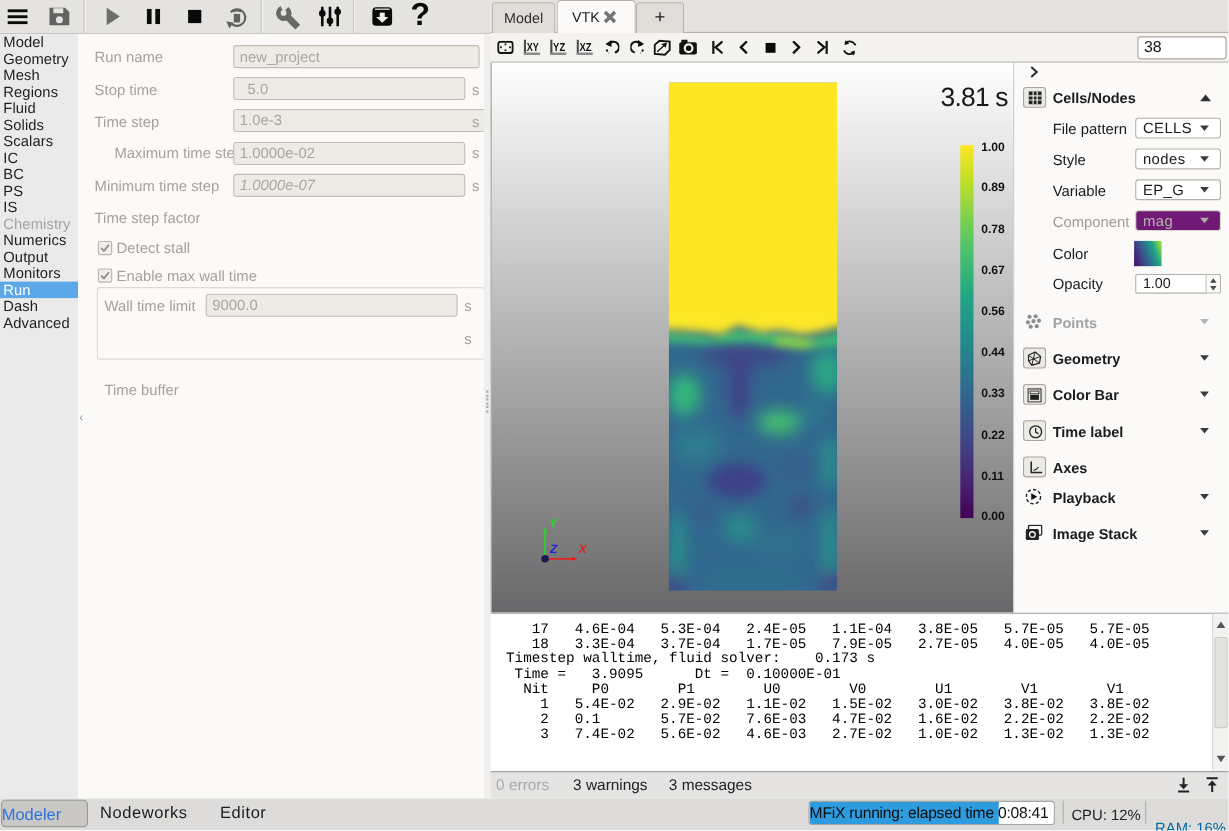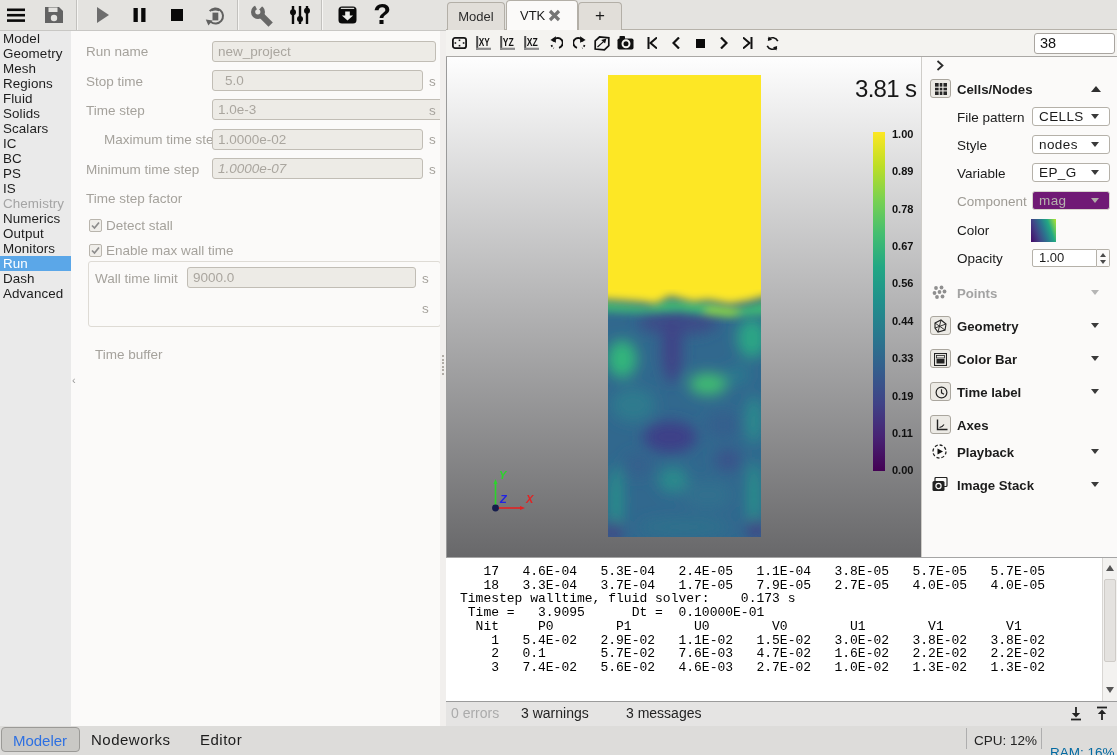--- a/index.html
+++ b/index.html
@@ -311,21 +311,21 @@
   </svg>
 
   <div class="abs" style="left:426px;top:74.5px;width:12px;height:339px;background:linear-gradient(#fde724 0%, #bdde26 10%, #79d151 20%, #44be70 30%, #22a784 40%, #20908c 50%, #29788e 60%, #345e8d 70%, #404387 80%, #482374 90%, #440154 100%);"></div>
   <div class="cbar-lbl" style="top:71px;">1.00</div>
   <div class="cbar-lbl" style="top:108px;">0.89</div>
   <div class="cbar-lbl" style="top:146px;">0.78</div>
   <div class="cbar-lbl" style="top:183px;">0.67</div>
   <div class="cbar-lbl" style="top:220px;">0.56</div>
   <div class="cbar-lbl" style="top:258px;">0.44</div>
   <div class="cbar-lbl" style="top:295px;">0.33</div>
-  <div class="cbar-lbl" style="top:333px;">0.19</div>
+  <div class="cbar-lbl" style="top:333px;">0.22</div>
   <div class="cbar-lbl" style="top:370px;">0.11</div>
   <div class="cbar-lbl" style="top:407px;">0.00</div>
 
   <svg class="abs" style="left:36px;top:412px;" width="60" height="55" viewBox="0 0 60 55">
     <line x1="12.5" y1="39" x2="12.5" y2="14" stroke="#2bd42b" stroke-width="1.6"></line>
     <path d="M12.5 10 L10.5 15 L14.5 15 Z" fill="#2bd42b"></path>
     <line x1="12.5" y1="39" x2="38" y2="39" stroke="#e32222" stroke-width="1.6"></line>
     <path d="M42 39 L37 37 L37 41 Z" fill="#e32222"></path>
     <circle cx="12.5" cy="39" r="3.4" fill="#151c4d"></circle>
     <text x="16" y="10" font-size="11" font-weight="bold" font-style="italic" fill="#2bd42b">Y</text>
@@ -459,37 +459,41 @@
   <div class="abs" style="left:656px;top:0;width:15px;height:143px;background:#f3f2f0;border-left:1px solid #d8d6d3;">
     <div style="position:absolute;left:3px;top:7px;width:0;height:0;border-left:4.5px solid transparent;border-right:4.5px solid transparent;border-bottom:6px solid #555;"></div>
     <div style="position:absolute;left:1px;top:21px;width:12px;height:83px;background:#e4e2df;border:1px solid #cfccc8;border-radius:2px;"></div>
     <div style="position:absolute;left:3px;top:129px;width:0;height:0;border-left:4.5px solid transparent;border-right:4.5px solid transparent;border-top:6px solid #555;"></div>
   </div>
 </div>
 
 <div class="abs" id="statusrow" style="left:446px;top:701px;width:671px;height:25px;background:#e5e4e3;border-top:1px solid #9b9b9b;">
   <div class="abs" style="left:5px;top:3px;font-size:14px;color:#ababab;">0 errors</div>
   <div class="abs" style="left:75px;top:3px;font-size:14px;color:#232323;">3 warnings</div>
-  <div class="abs" style="left:162px;top:3px;font-size:14px;color:#232323;margin-left:18px;">3 messages</div>
+  <div class="abs" style="left:162px;top:3px;font-size:14px;color:#232323;">3 messages</div>
 
   <svg class="abs" style="left:623px;top:4px;" width="14" height="15" viewBox="0 0 14 15">
     <line x1="7" y1="1" x2="7" y2="9" stroke="#222" stroke-width="1.8"></line>
     <path d="M2.8 7 L7 11.5 L11.2 7 Z" fill="#222"></path>
     <line x1="2" y1="13.5" x2="12" y2="13.5" stroke="#222" stroke-width="1.8"></line>
   </svg>
 
   <svg class="abs" style="left:649px;top:4px;" width="14" height="15" viewBox="0 0 14 15">
     <line x1="2" y1="1.5" x2="12" y2="1.5" stroke="#222" stroke-width="1.8"></line>
     <path d="M2.8 8 L7 3.5 L11.2 8 Z" fill="#222"></path>
     <line x1="7" y1="6" x2="7" y2="14" stroke="#222" stroke-width="1.8"></line>
   </svg>
 </div>
 
 <div class="abs" id="bottombar" style="left:0;top:726px;width:1117px;height:29px;background:#dddcda;">
-  <div class="abs" style="left:0.5px;top:1px;width:79px;height:25px;background:#c9c8c5;border:1px solid #9b9a97;border-radius:4px;text-align:center;font-size:15px;color:#2e70e2;padding-top:3.5px;">Modeler</div>
+  <div class="abs" style="left:0.5px;top:1px;width:79px;height:25px;background:#c9c8c5;border:1px solid #9b9a97;border-radius:4px;text-align:left;font-size:15px;color:#2e70e2;padding-top:3.5px;">Modeler</div>
   <div class="abs" style="left:91px;top:4.5px;font-size:15px;color:#1c1c1c;letter-spacing:0.5px;">Nodeworks</div>
   <div class="abs" style="left:200px;top:4.5px;font-size:15px;color:#1c1c1c;letter-spacing:0.5px;">Editor</div>
 
+  <div class="abs" style="left:735px;top:2px;width:224px;height:22px;background:#ffffff;border:1px solid #a5a5a5;border-radius:3px;overflow:hidden;">
+    <div style="position:absolute;left:0;top:0;width:172px;height:22px;background:#2d9bdd;"></div>
+    <div style="position:absolute;left:0;top:0;width:216px;height:20px;text-align:center;font-size:14.2px;letter-spacing:-0.2px;color:#0d0d0d;padding-top:2.5px;white-space:nowrap;">MFiX running: elapsed time 0:08:41</div>
+  </div>
   <div class="abs" style="left:966px;top:2px;width:1px;height:21px;background:#aeaeae;"></div>
   <div class="abs" style="left:974px;top:7px;font-size:13.5px;color:#232323;white-space:nowrap;">CPU: 12%</div>
   <div class="abs" style="left:1041px;top:2px;width:1px;height:21px;background:#aeaeae;"></div>
   <div class="abs" style="left:1050px;top:19px;font-size:13.5px;color:#0369a1;white-space:nowrap;">RAM: 16%</div>
 </div>
 
 </body></html>

